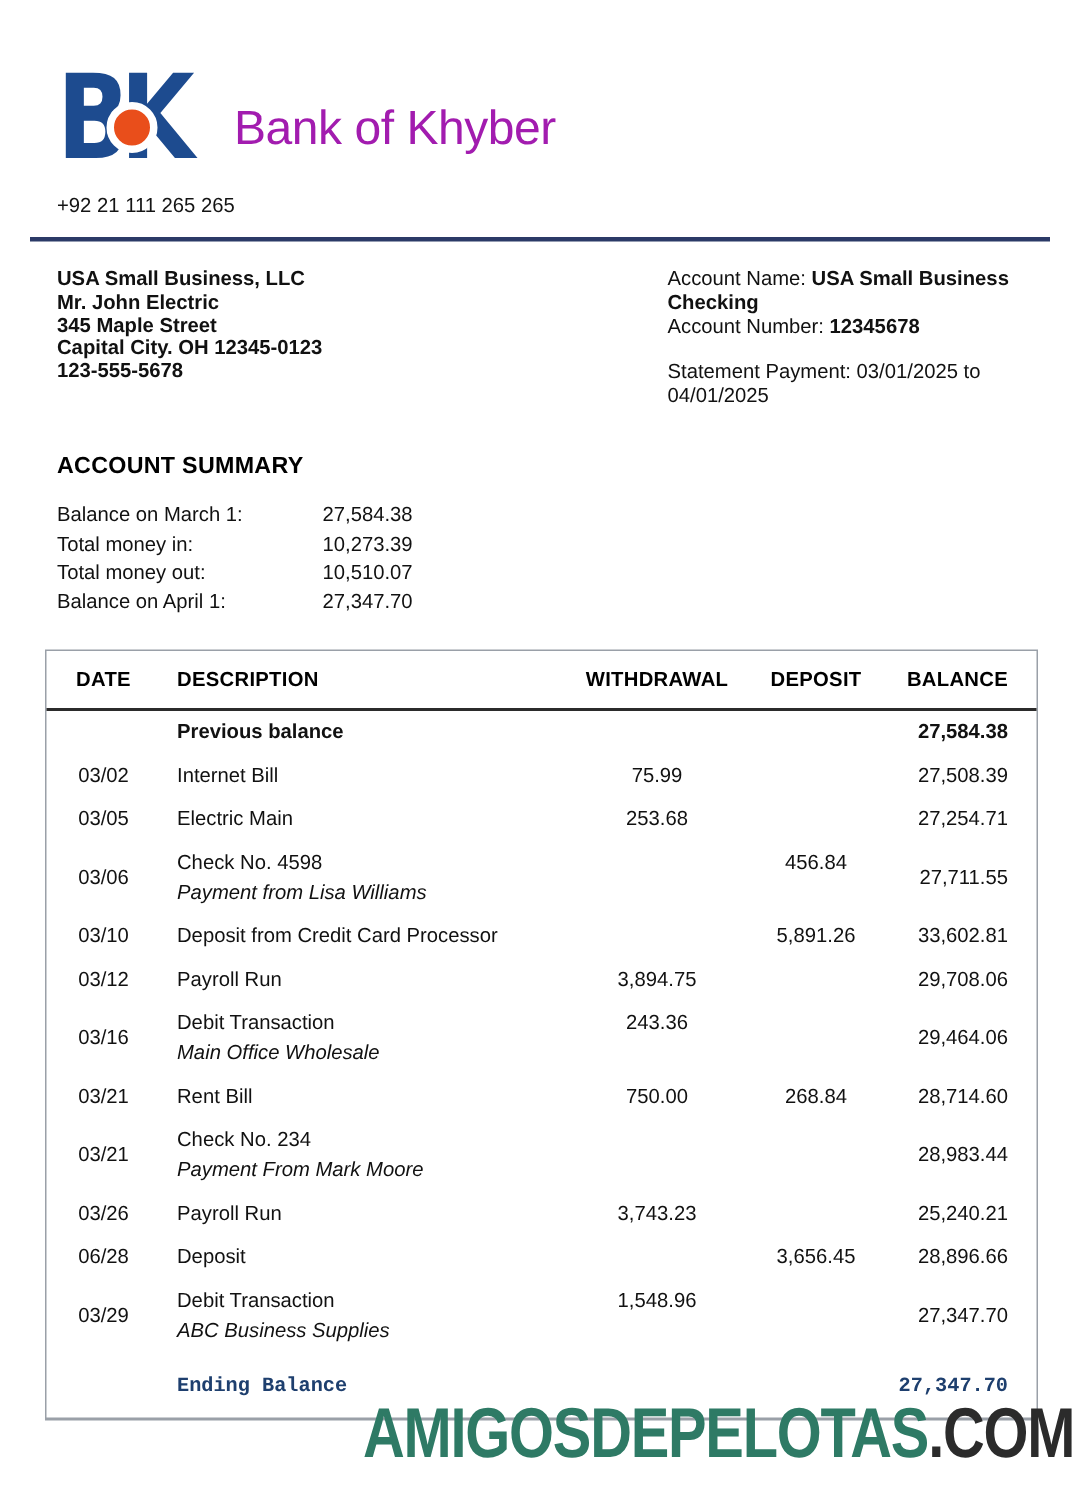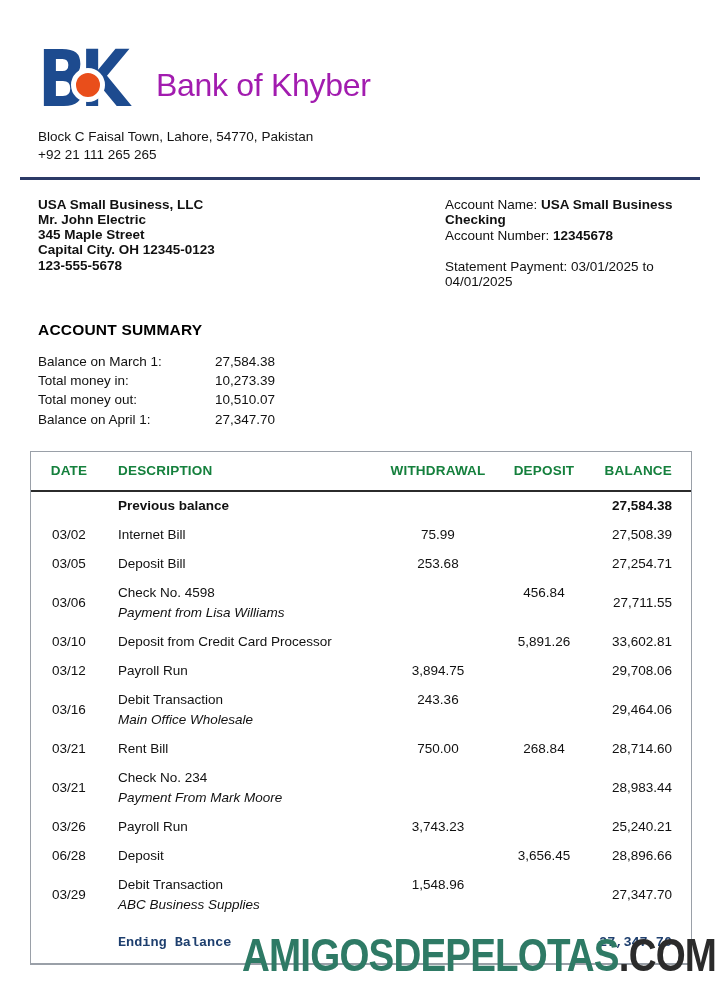--- a/index.html
+++ b/index.html
@@ -56,21 +56,21 @@
   
   .txn-table {
     margin:22px 28px 0 30px; width:662px;
     border:1px solid #9aa0a8; border-bottom-width:2px;
     font-size:13.5px;
   }
   .trow { display:grid; grid-template-columns:76px 1fr 112px 100px 97px; align-items:center; }
   .thead {
     padding:11px 0 12px 0;
     border-bottom:2px solid #2b2b2b;
-    color:#15803d; font-weight:bold; letter-spacing:.2px;
+    color:#000000; font-weight:bold; letter-spacing:.2px;
   }
   .cell-date { text-align:center; }
   .cell-desc { text-align:left; padding-left:11px; }
   .cell-wd, .cell-dep { text-align:center; }
   .cell-bal { text-align:right; padding-right:19px; }
   .body-row { padding:7.5px 0; line-height:14px; }
   .body-row .cell-wd, .body-row .cell-dep { align-self:start; }
   .desc-note { font-style:italic; line-height:14px; }
   .desc-note:not(:empty) { margin-top:6px; }
   .prev-row { font-weight:bold; }
@@ -94,21 +94,20 @@
 
   <div class="header">
     <div class="logo-row">
       <div class="logo-mark">
         <span class="logo-letters"><span>B</span><span>K</span></span>
         <span class="logo-dot"></span>
       </div>
       <div class="bank-name">Bank of Khyber</div>
     </div>
     <div class="bank-address">
-      <div>Block C Faisal Town, Lahore, 54770, Pakistan</div>
       <div>+92 21 111 265 265</div>
     </div>
   </div>
 
   <div class="top-rule"></div>
 
   <div class="info-section">
     <div class="holder">
       <div>USA Small Business, LLC</div>
       <div>Mr. John Electric</div>
@@ -168,21 +167,21 @@
           <div>Internet Bill</div>
           <div class="desc-note"></div>
         </div>
       <div class="cell-wd">75.99</div>
       <div class="cell-dep"></div>
       <div class="cell-bal">27,508.39</div>
     </div>
     <div class="trow body-row">
       <div class="cell-date">03/05</div>
       <div class="cell-desc">
-          <div>Deposit Bill</div>
+          <div>Electric Main</div>
           <div class="desc-note"></div>
         </div>
       <div class="cell-wd">253.68</div>
       <div class="cell-dep"></div>
       <div class="cell-bal">27,254.71</div>
     </div>
     <div class="trow body-row">
       <div class="cell-date">03/06</div>
       <div class="cell-desc">
           <div>Check No. 4598</div>

